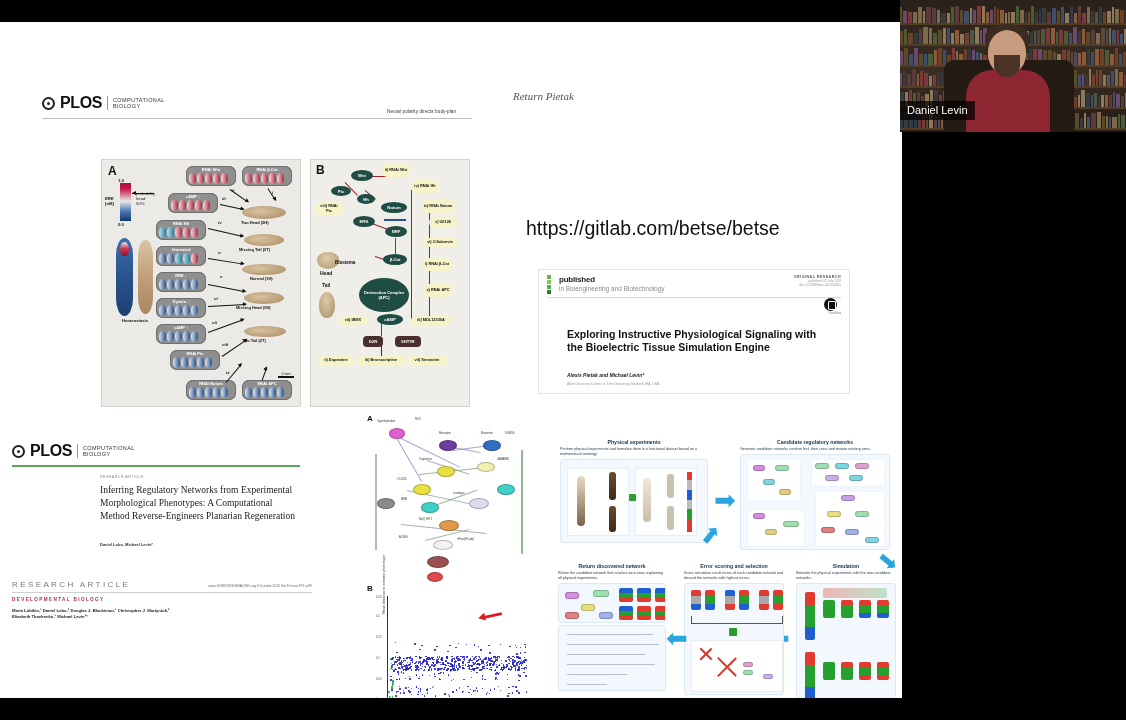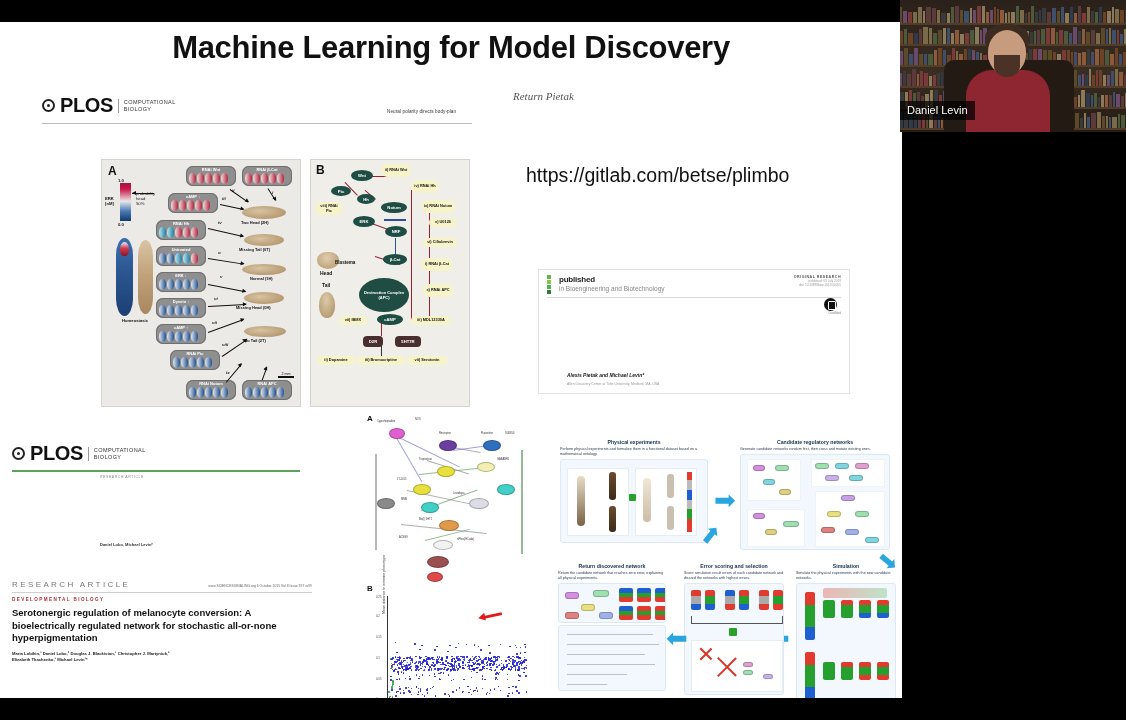--- a/index.html
+++ b/index.html
@@ -27,21 +27,21 @@
   .plos-head { position:absolute; left:42px; top:72px; width:440px; }
   .plos-logo { display:flex; align-items:center; gap:5px; }
   .plos-mark {
     width:13px; height:13px; border-radius:50%;
     border:2px solid #222; position:relative;
   }
   .plos-mark:after{
     content:""; position:absolute; left:3px; top:3px; width:3px; height:3px;
     background:#222; border-radius:50%;
   }
-  .plos-word { font-size:20px; font-weight:bold; color:#111; letter-spacing:-0.4px; }
+  .plos-word { font-size:16px; font-weight:bold; color:#111; letter-spacing:-0.4px; }
   .plos-div { width:1px; height:14px; background:#999; }
   .plos-sub { font-size:5.5px; line-height:6.5px; color:#333; letter-spacing:.4px; }
   .plos-rule { margin-top:6px; height:1px; background:#bbb; width:430px; }
   .plos-caption {
     position:absolute; left:345px; top:15px; font-size:4.6px; color:#333;
     letter-spacing:.1px; white-space:nowrap;
   }
 
   
   .url {
@@ -316,38 +316,37 @@
     background:rgba(0,0,0,.72); color:#fff; font-size:11px;
   }
 </style>
 </head>
 <body>
 
 <div class="screen">
 
   <div class="slide">
 
-    <div class="slide-title">Machine Learning for Model Discovery</div>
     <div class="author">Return Pietak</div>
 
     <div class="plos-head">
       <div class="plos-logo">
         <div class="plos-mark"></div>
         <div class="plos-word">PLOS</div>
         <div class="plos-div"></div>
         <div>
           <div class="plos-sub">COMPUTATIONAL</div>
           <div class="plos-sub">BIOLOGY</div>
         </div>
       </div>
       <div class="plos-rule"></div>
       <div class="plos-caption">Neural polarity directs body-plan</div>
     </div>
 
-    <div class="url url1">https://gitlab.com/betse/plimbo</div>
+    <div class="url url2">https://gitlab.com/betse/betse</div>
 
     <div class="figA">
       <div class="panel-letter">A</div>
 
       <div class="cbar"></div>
       <div class="cbar-top">1.0</div>
       <div class="cbar-bot">0.0</div>
       <div class="cbar-lab">
         <div>ERK</div>
         <div>[nM]</div>
@@ -579,47 +578,48 @@
         </div>
         <div class="fr-meta">
           <b>ORIGINAL RESEARCH</b>
           <i>published: 05 July 2019</i>
           <i>doi: 10.3389/fbioe.2019.00055</i>
         </div>
       </div>
       <div class="fr-rule"></div>
       <div class="fr-mark"></div>
       <div class="fr-marklab">CrossMark</div>
+      <div class="fr-title">Exploring Instructive Physiological Signaling with the Bioelectric Tissue Simulation Engine</div>
       <div class="fr-auth">Alexis Pietak and Michael Levin*</div>
       <div class="fr-aff">Allen Discovery Center at Tufts University, Medford, MA, USA</div>
     </div>
 
     <div class="plos2">
       <div class="plos-logo">
         <div class="plos-mark"></div>
         <div class="plos-word">PLOS</div>
         <div class="plos-div"></div>
         <div>
           <div class="plos-sub">COMPUTATIONAL</div>
           <div class="plos-sub">BIOLOGY</div>
         </div>
       </div>
       <div class="plos-rule"></div>
       <div class="p2-type">RESEARCH ARTICLE</div>
+      <div class="p2-title">Inferring Regulatory Networks from Experimental Morphological Phenotypes: A Computational Method Reverse-Engineers Planarian Regeneration</div>
       <div class="p2-auth">Daniel Lobo, Michael Levin*</div>
     </div>
 
     <div class="sigpaper">
       <div class="sg-top">
         <div class="sg-ra">RESEARCH ARTICLE</div>
         <div class="sg-meta">www.SCIENCESIGNALING.org    6 October 2015    Vol 8 Issue 397 ra99</div>
       </div>
       <div class="sg-rule"></div>
       <div class="sg-dev">DEVELOPMENTAL BIOLOGY</div>
-      <div class="sg-title">Serotonergic regulation of melanocyte conversion: A bioelectrically regulated network for stochastic all-or-none hyperpigmentation</div>
       <div class="sg-auth">
         <div>Maria Lobikin,¹ Daniel Lobo,² Douglas J. Blackiston,¹ Christopher J. Martyniuk,³</div>
         <div>Elizabeth Tkachenko,¹ Michael Levin¹*</div>
       </div>
     </div>
 
     <div class="netA">
       <div class="panel-letter">A</div>
 
       <div class="nedge" style="left:32px;top:22px;width:70px;transform:rotate(26deg);background:#7b7bd0;"></div>

